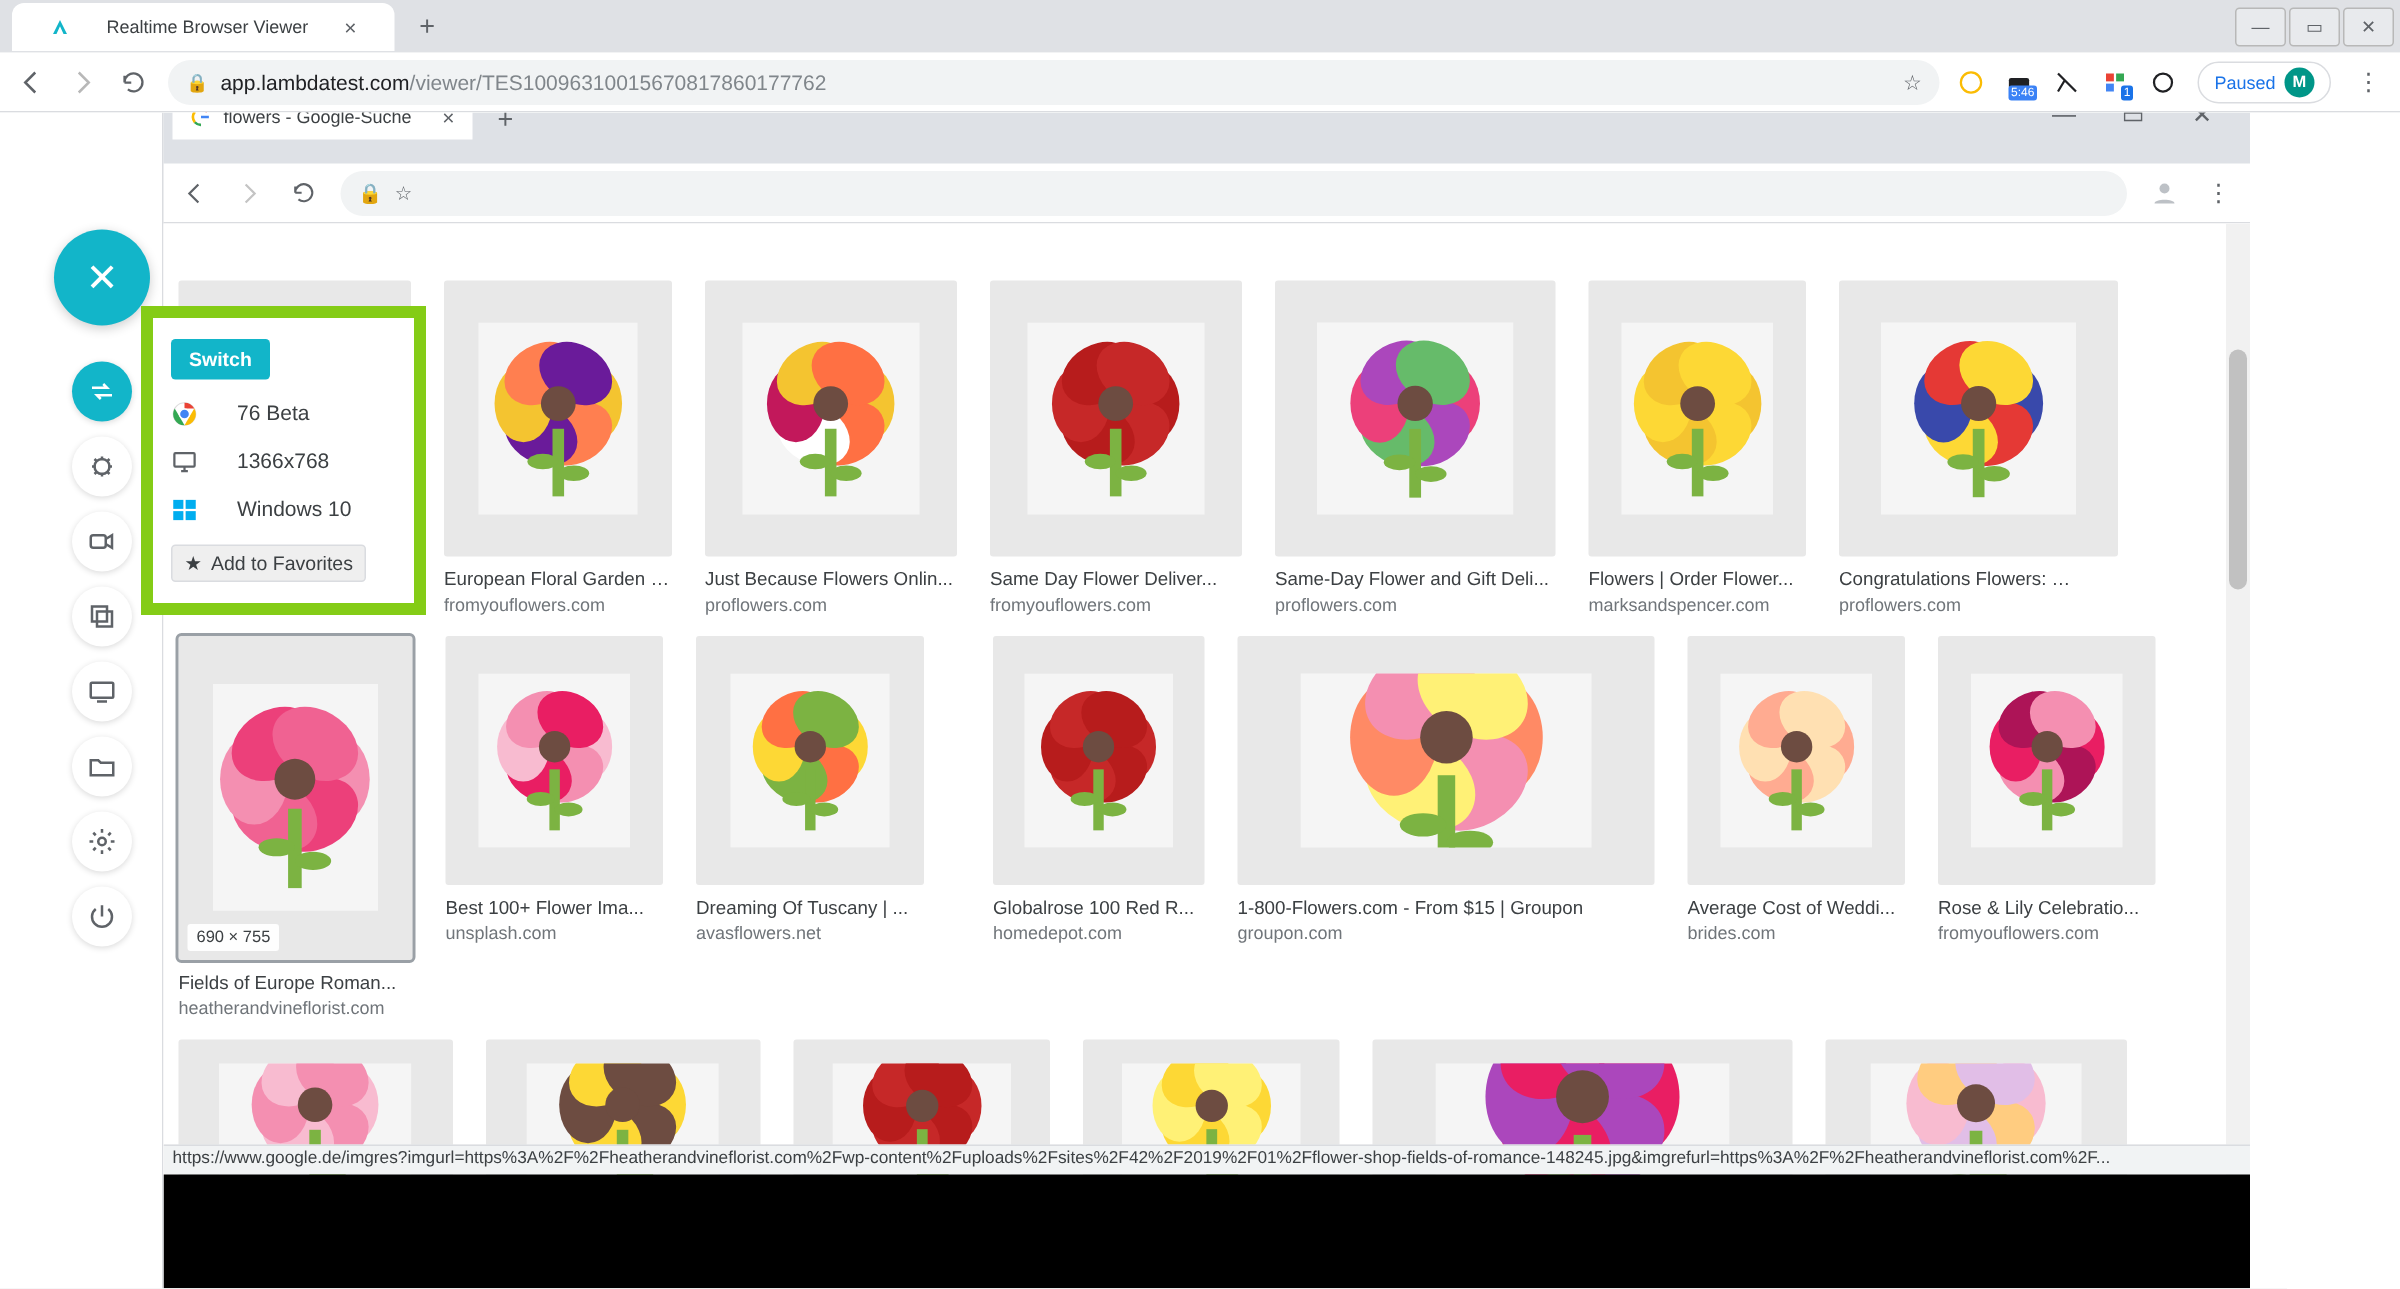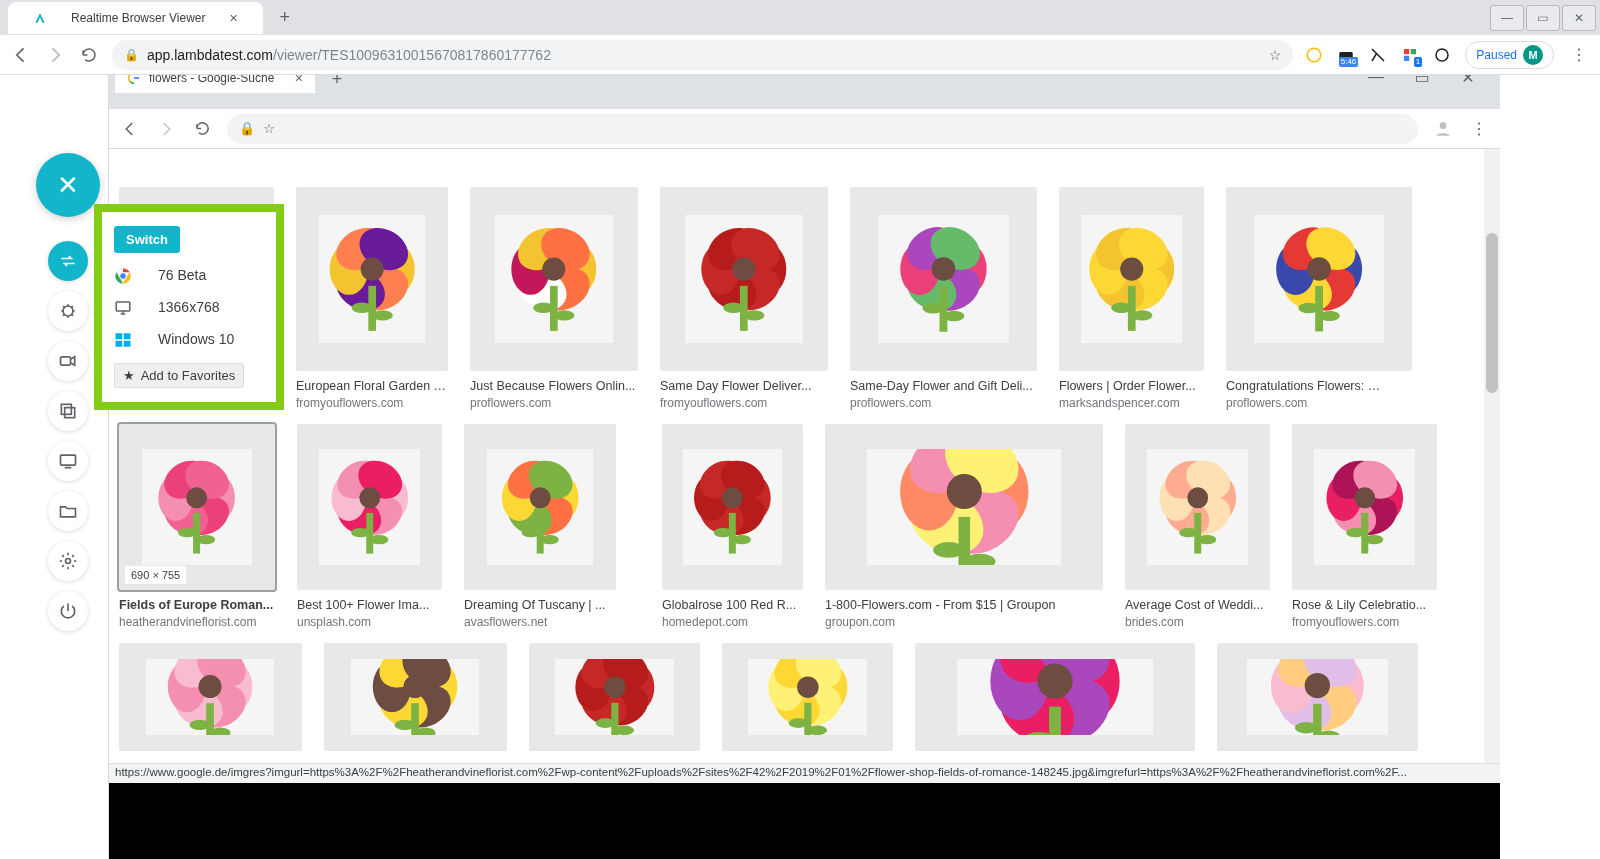--- a/index.html
+++ b/index.html
@@ -435,37 +435,37 @@
     <ellipse cx="42" cy="72" rx="8" ry="4" fill="#7cb342"></ellipse>
     <ellipse cx="58" cy="78" rx="8" ry="4" fill="#7cb342"></ellipse>
   </svg>
                 </div>
                 <div class="title" style="max-width: 186px;">Congratulations Flowers: Send...</div>
                 <div class="domain">proflowers.com</div>
               </div>
             </div>
             <div class="grid-row">
               <div class="grid-card" style="width: 156px;">
-                <div class="thumb" style="width: 156px; height: 166px; outline: rgb(154, 160, 166) solid 2px;">
+                <div class="thumb" style="width: 156px; height: 216px; outline: rgb(154, 160, 166) solid 2px;">
                   <svg viewBox="0 0 100 100" class="flower" preserveAspectRatio="xMidYMid slice">
     <rect width="100" height="100" fill="#f5f5f5"></rect>
     <ellipse cx="68" cy="42" rx="15" ry="20" fill="#f48fb1" transform="rotate(0 68 42)"></ellipse>
                     <ellipse cx="59" cy="57.588457268119896" rx="15" ry="20" fill="#ec407a" transform="rotate(59.99999999999999 59 57.588457268119896)"></ellipse>
                     <ellipse cx="41" cy="57.588457268119896" rx="15" ry="20" fill="#f06292" transform="rotate(119.99999999999999 41 57.588457268119896)"></ellipse>
                     <ellipse cx="32" cy="42" rx="15" ry="20" fill="#f48fb1" transform="rotate(180 32 42)"></ellipse>
                     <ellipse cx="40.99999999999999" cy="26.41154273188011" rx="15" ry="20" fill="#ec407a" transform="rotate(239.99999999999997 40.99999999999999 26.41154273188011)"></ellipse>
                     <ellipse cx="59" cy="26.411542731880104" rx="15" ry="20" fill="#f06292" transform="rotate(300.00000000000006 59 26.411542731880104)"></ellipse>
     <circle cx="50" cy="42" r="9" fill="#6d4c41"></circle>
     <rect x="47" y="55" width="6" height="35" fill="#7cb342"></rect>
     <ellipse cx="42" cy="72" rx="8" ry="4" fill="#7cb342"></ellipse>
     <ellipse cx="58" cy="78" rx="8" ry="4" fill="#7cb342"></ellipse>
   </svg>
                   <span class="dims-badge">690 × 755</span>
                 </div>
-                <div class="title" style="max-width: 156px; font-weight: bold;">Fields of Europe Roman...</div>
+                <div class="title" style="max-width: 156px;">Fields of Europe Roman...</div>
                 <div class="domain">heatherandvineflorist.com</div>
               </div>
               <div class="grid-card" style="width: 145px;">
                 <div class="thumb" style="width: 145px; height: 166px;">
                   <svg viewBox="0 0 100 100" class="flower" preserveAspectRatio="xMidYMid slice">
     <rect width="100" height="100" fill="#f5f5f5"></rect>
     <ellipse cx="68" cy="42" rx="15" ry="20" fill="#f8bbd0" transform="rotate(0 68 42)"></ellipse>
                     <ellipse cx="59" cy="57.588457268119896" rx="15" ry="20" fill="#f48fb1" transform="rotate(59.99999999999999 59 57.588457268119896)"></ellipse>
                     <ellipse cx="41" cy="57.588457268119896" rx="15" ry="20" fill="#e91e63" transform="rotate(119.99999999999999 41 57.588457268119896)"></ellipse>
                     <ellipse cx="32" cy="42" rx="15" ry="20" fill="#f8bbd0" transform="rotate(180 32 42)"></ellipse>

